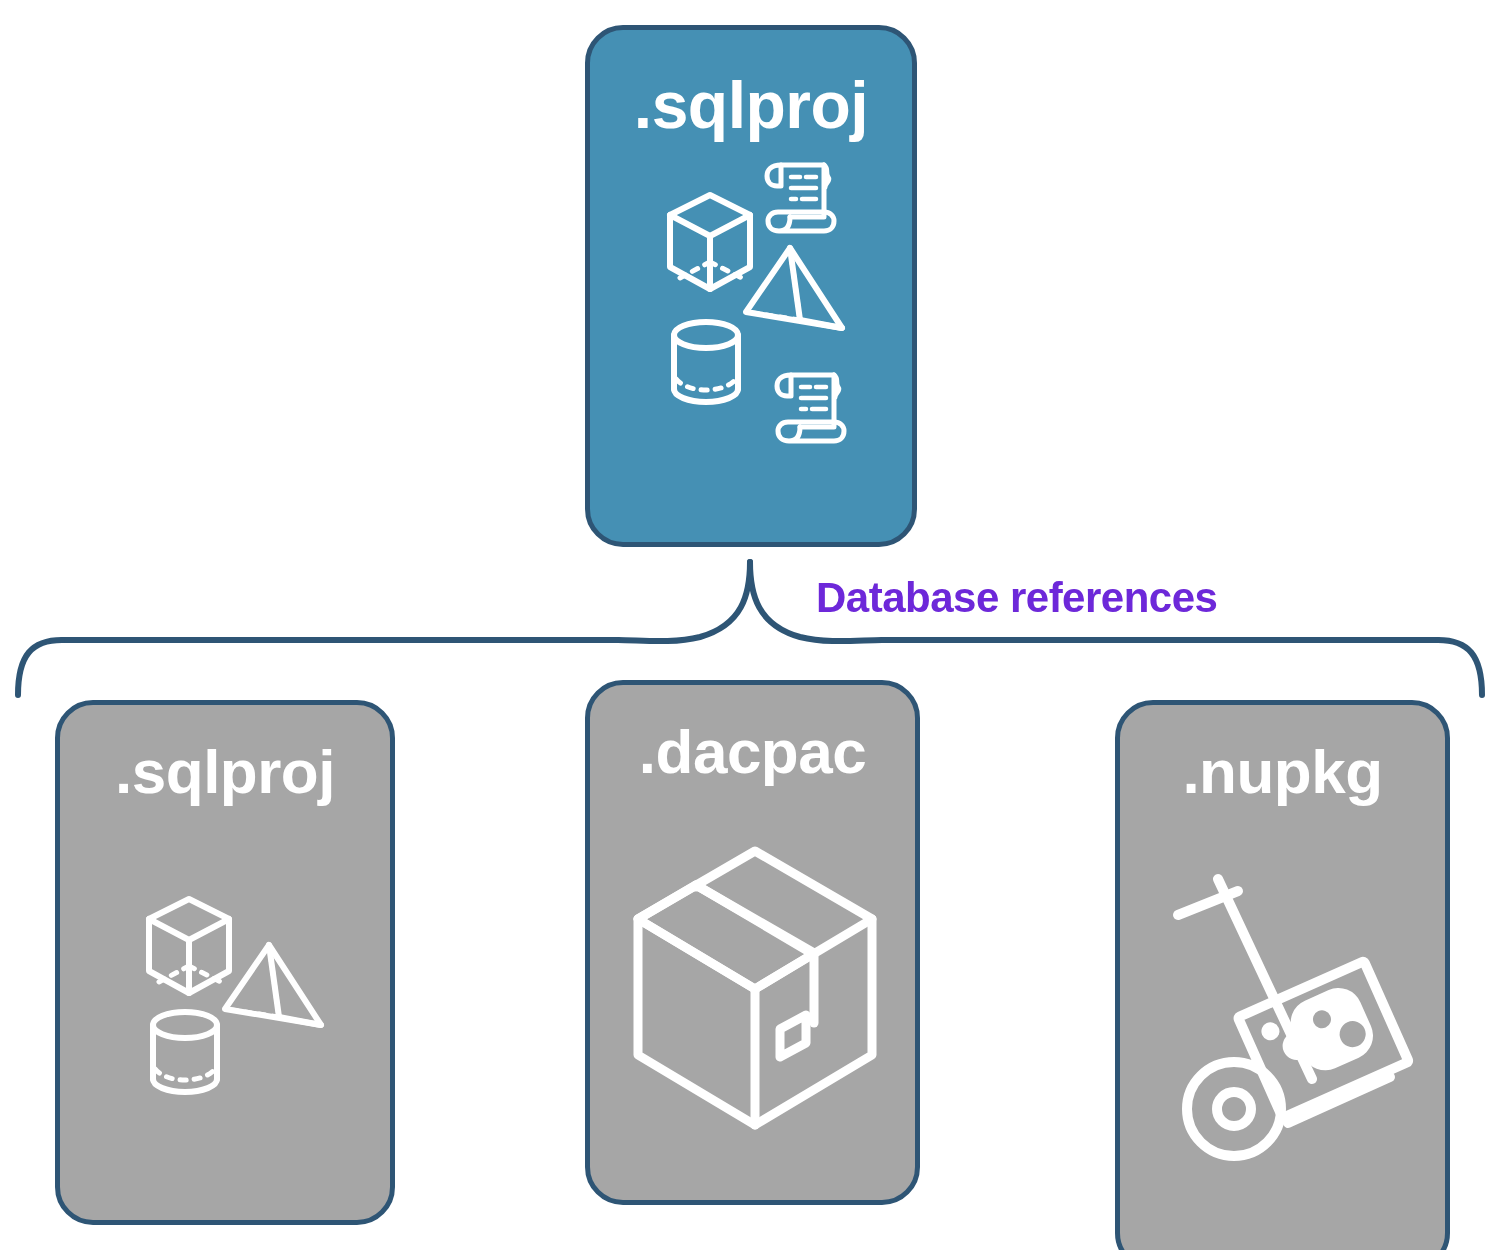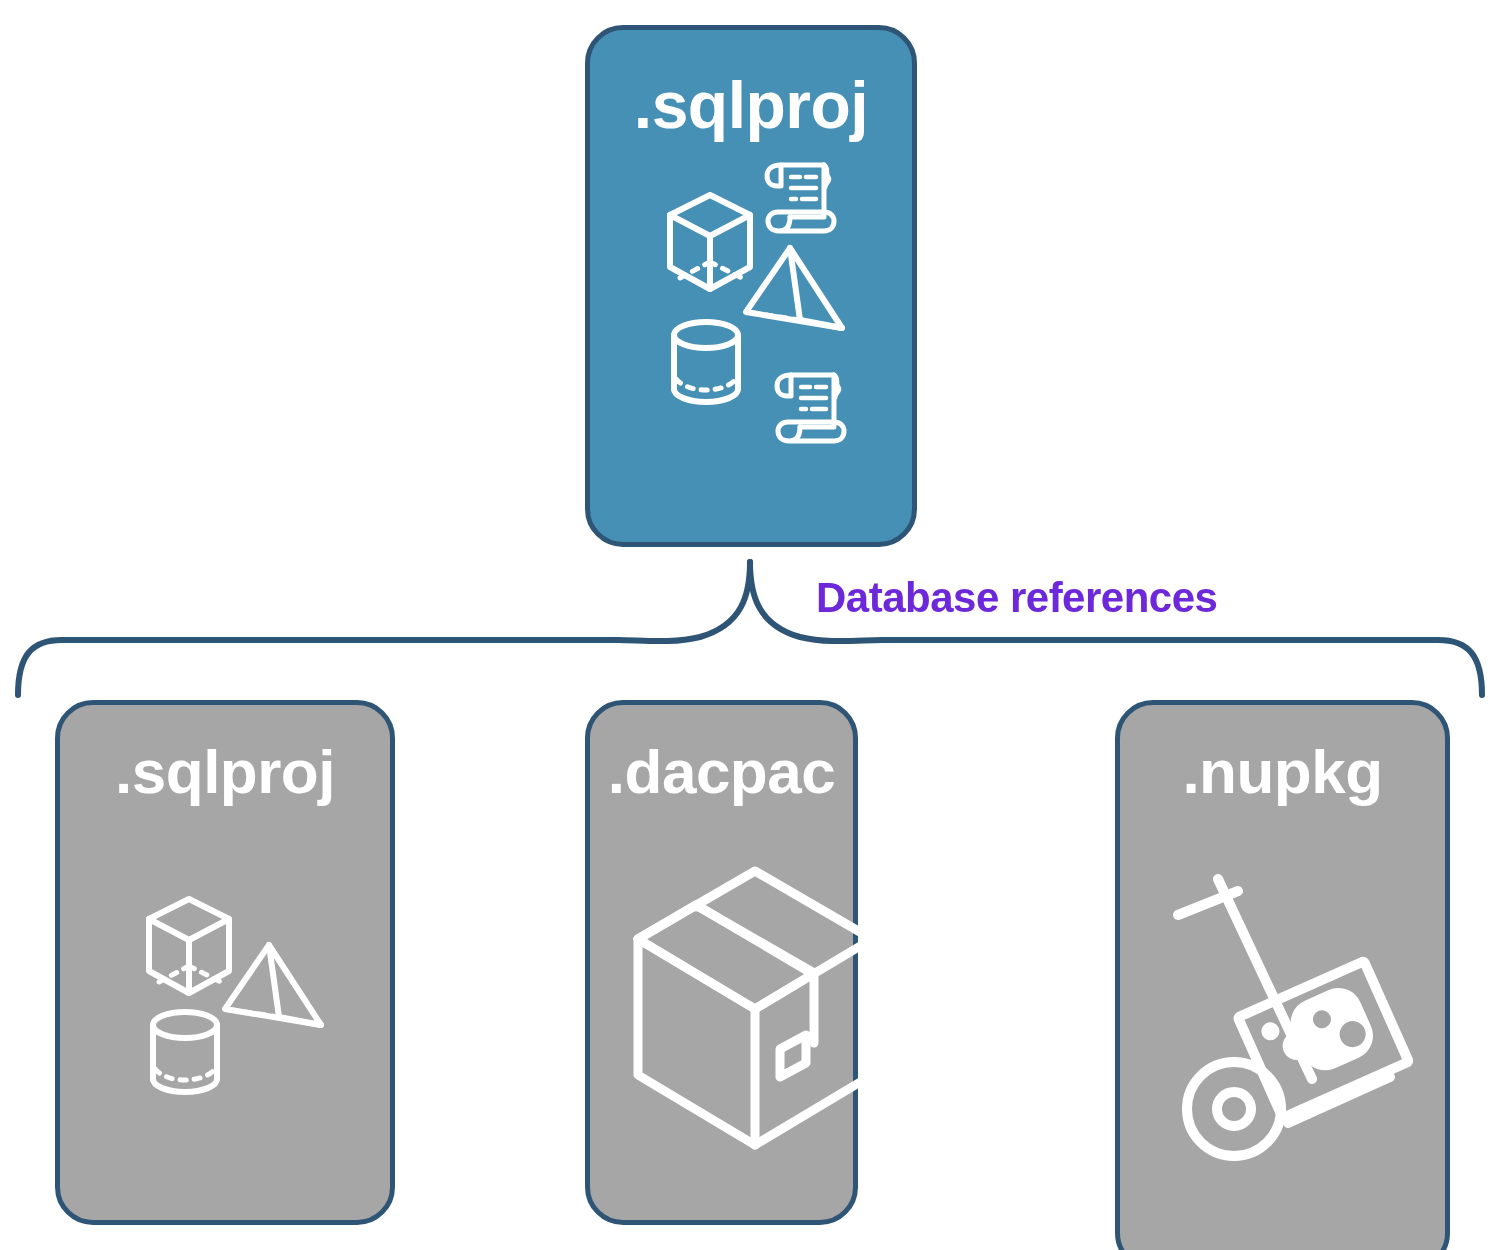--- a/index.html
+++ b/index.html
@@ -196,21 +196,21 @@
           <path d="M6 18 V72"></path>
           <path d="M70 18 V72"></path>
           <path d="M6 72 C6 79 20 85 38 85 C56 85 70 79 70 72"></path>
         </g>
         <path fill="none" stroke="#ffffff" stroke-width="5" stroke-linecap="round" stroke-dasharray="6 8" d="M8 62 C14 69 25 73 38 73 C51 73 62 69 68 62"></path>
       </svg>
 
     </div>
   </div>
 
-  <div class="card gray" style="left:585px; top:700px; width:273px; height:525px;">
+  <div class="card gray" style="left:585px; top:680px; width:335px; height:525px;">
     <div class="card-title small">.dacpac</div>
 
     <div class="icon-area">
 
       <svg width="250" height="290" viewBox="0 0 250 290" style="left:40px; top:36px;">
         <g fill="none" stroke="#ffffff" stroke-width="9" stroke-linejoin="round" stroke-linecap="round">
 
           <path d="M125 8 L242 76 L242 212 L125 282 L8 212 L8 76 Z"></path>
 
           <path d="M125 146 L125 282"></path>

